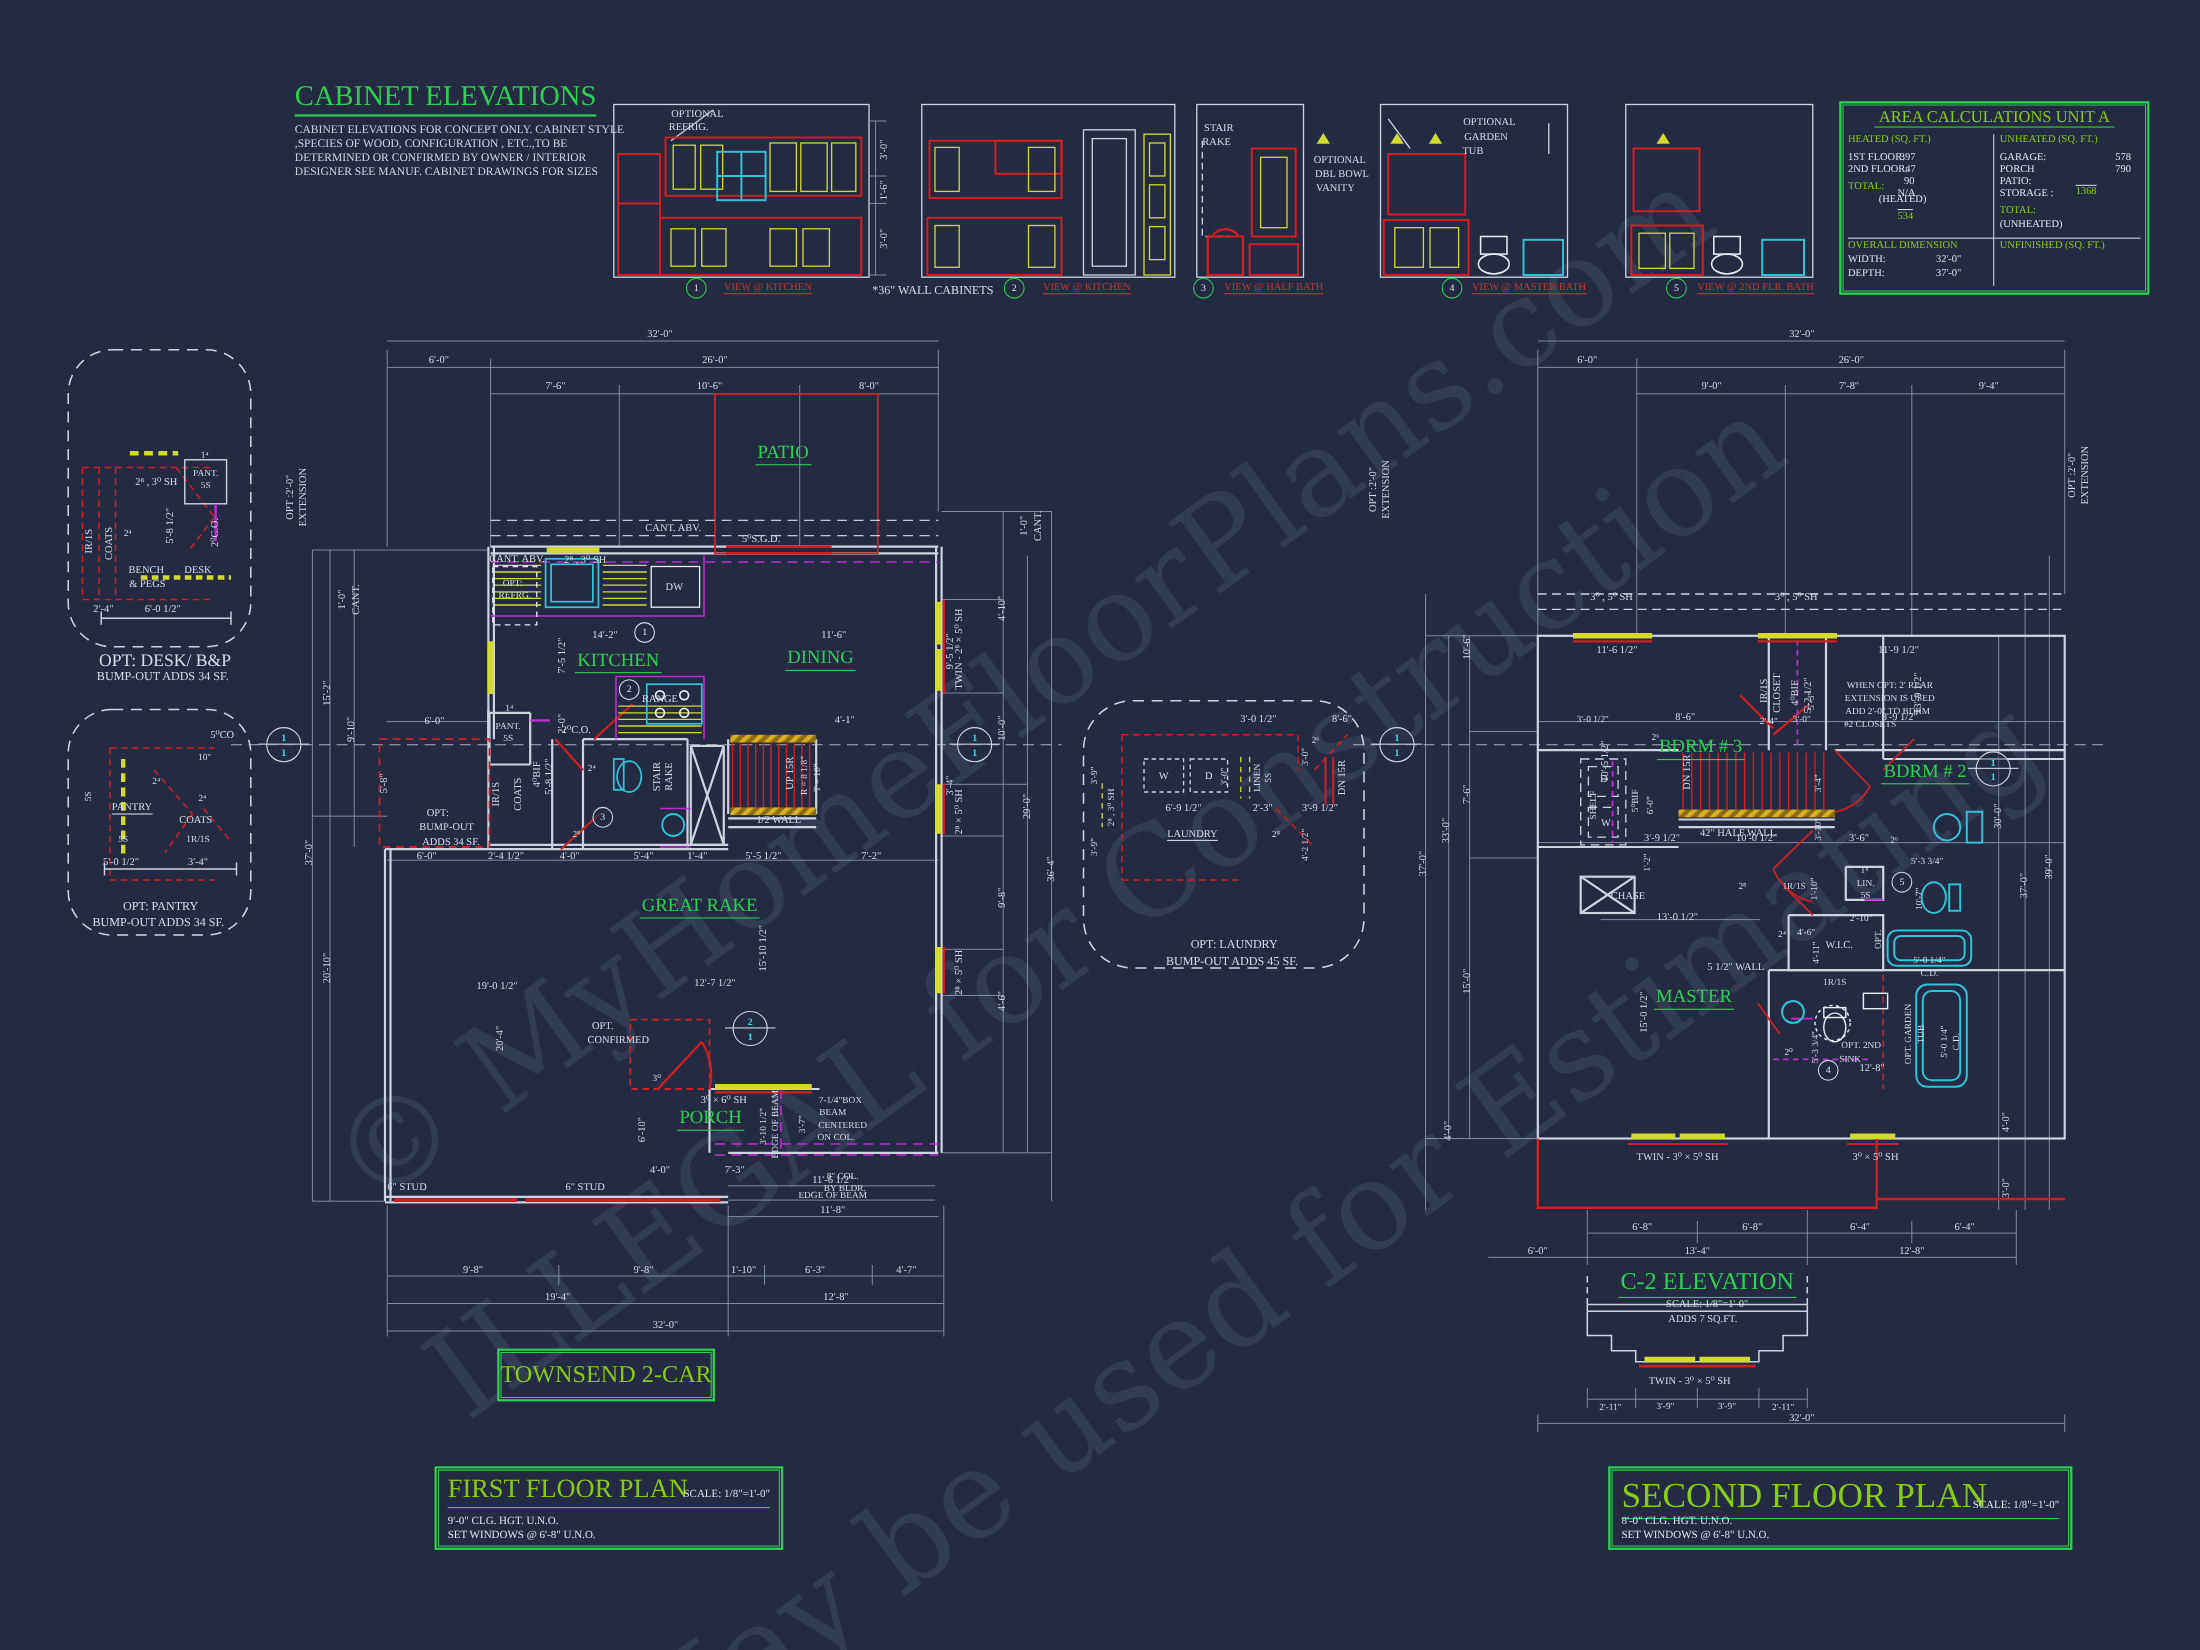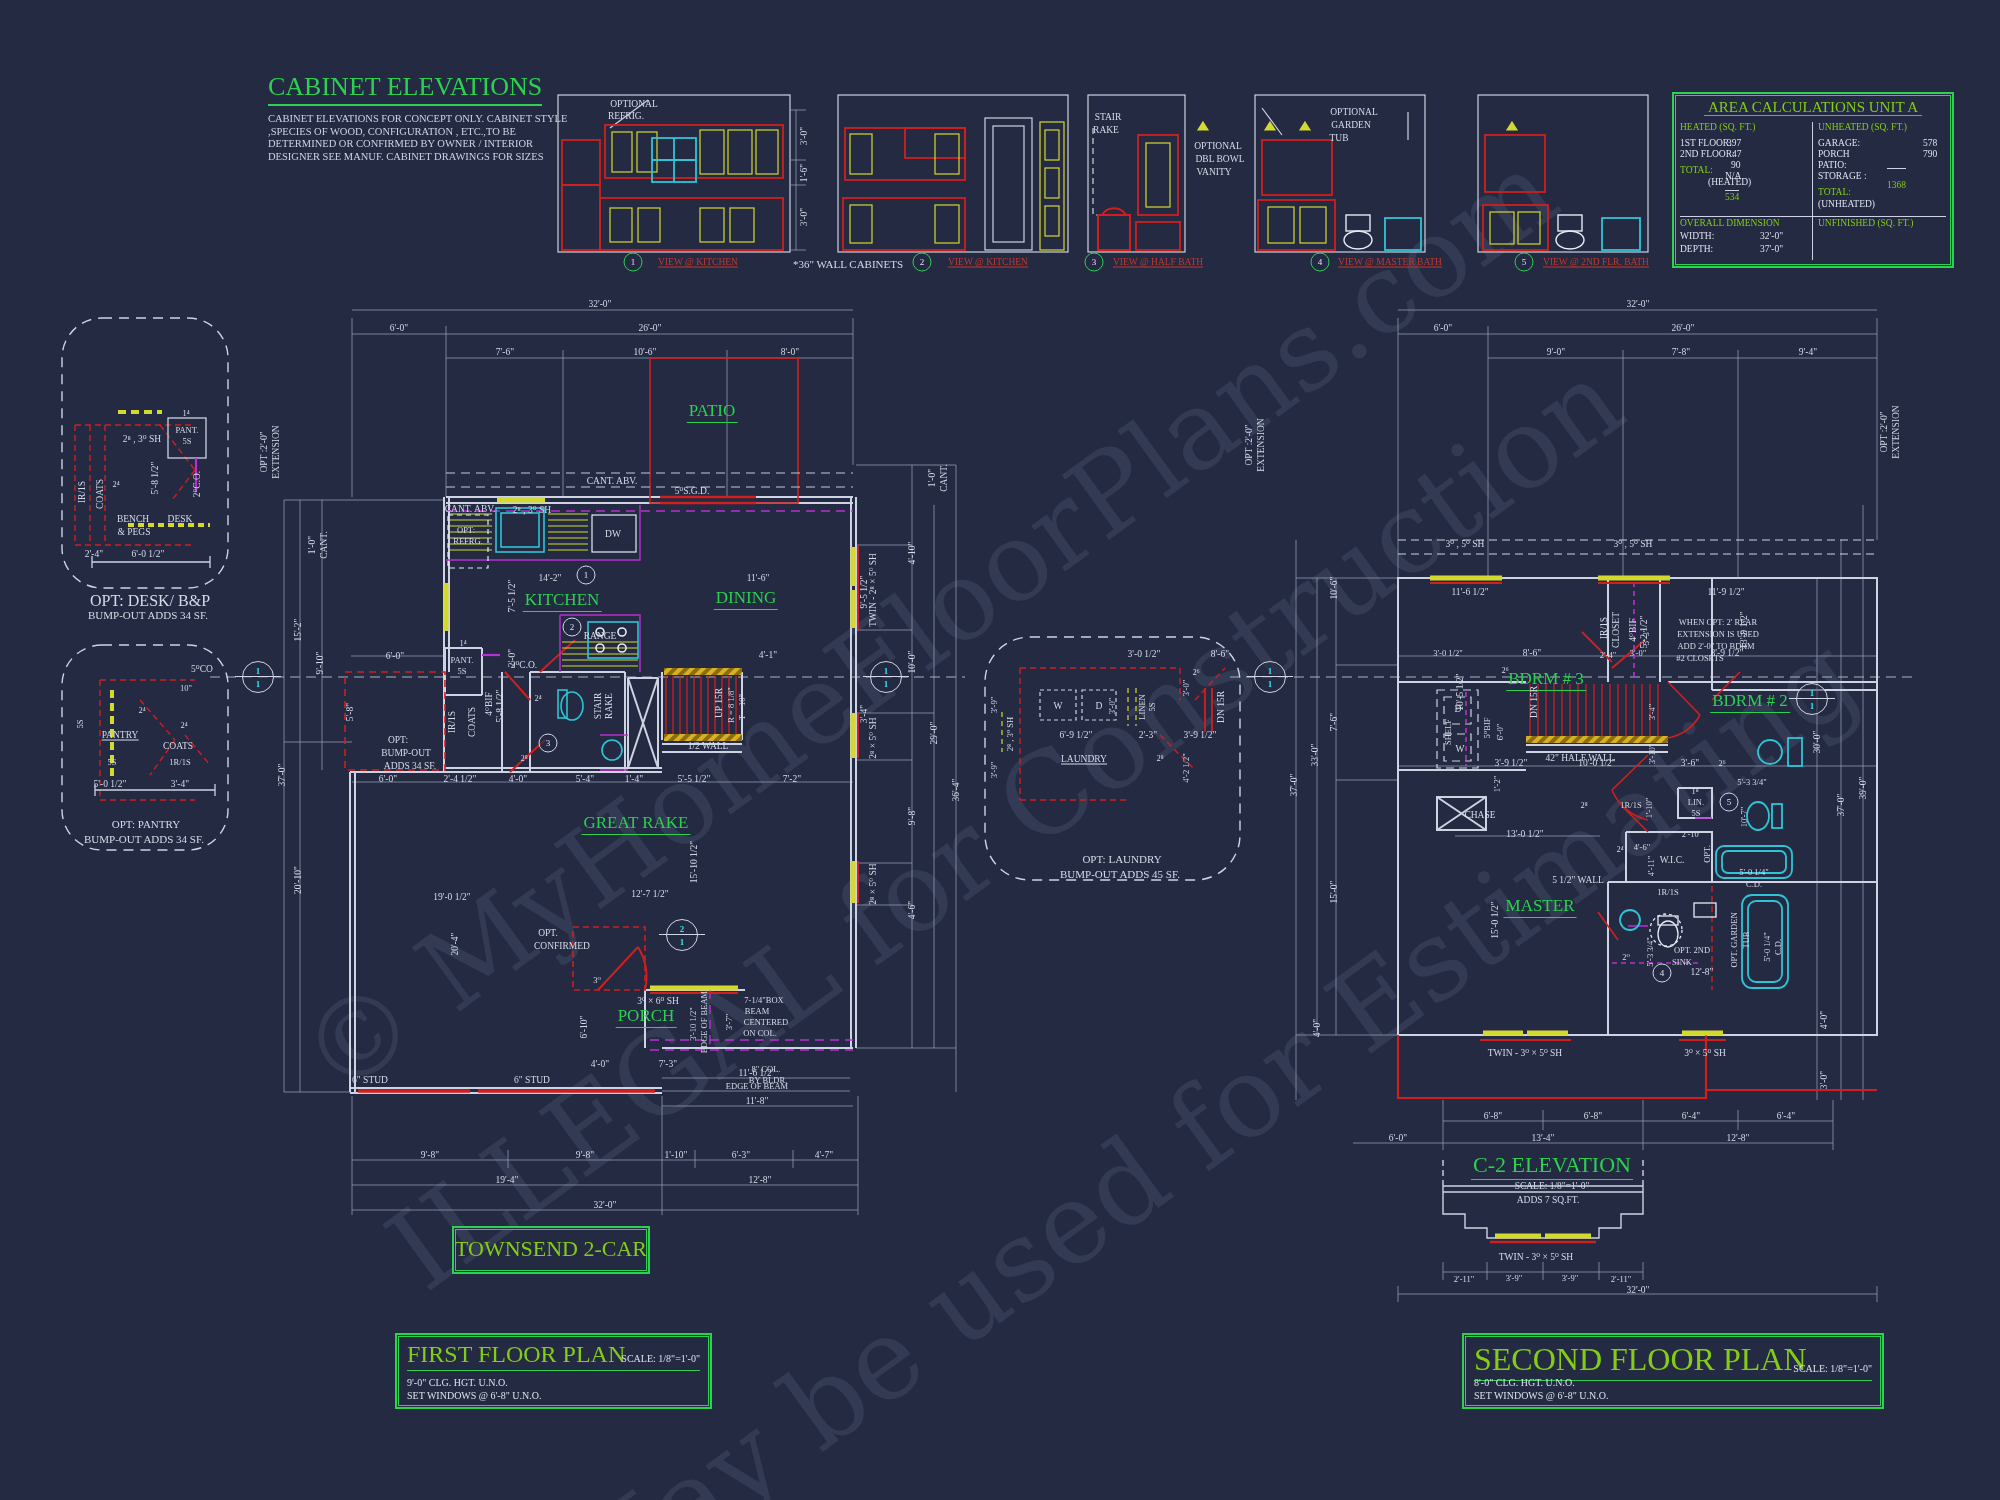--- a/index.html
+++ b/index.html
@@ -368,21 +368,21 @@
     </div>
     <div style="position:absolute;left:138px;top:28px;bottom:6px;border-left:1px solid #cdd3e2;"></div>
     <div style="position:absolute;left:6px;right:6px;top:122px;border-top:1px solid #cdd3e2;"></div>
     <span class="areatxt grn" style="left:1680px;top:122px;">HEATED (SQ. FT.)</span>
     <span class="areatxt" style="left:1680px;top:138px;">1ST FLOOR:</span>
     <span class="areatxt" style="left:1923px;top:138px;">578</span>
     <span class="areatxt" style="left:1680px;top:149px;">2ND FLOOR:</span>
     <span class="areatxt" style="left:1923px;top:149px;">790</span>
     <span class="areatxt grn" style="left:1680px;top:165px;">TOTAL:</span>
     <span class="areatxt" style="left:1708px;top:177px;">(HEATED)</span>
-    <span class="areatxt grn" style="left:1887px;top:168px;border-top:1px solid #cdd3e2;padding-top:11px;">1368</span>
+    <span class="areatxt grn" style="left:1887px;top:168px;border-top:1px solid #cdd3e2;padding-top:0;">1368</span>
     <span class="areatxt grn" style="left:1818px;top:122px;">UNHEATED (SQ. FT.)</span>
     <span class="areatxt" style="left:1818px;top:138px;">GARAGE:</span>
     <span class="areatxt" style="left:1727px;top:138px;">397</span>
     <span class="areatxt" style="left:1818px;top:149px;">PORCH</span>
     <span class="areatxt" style="left:1732px;top:149px;">47</span>
     <span class="areatxt" style="left:1818px;top:160px;">PATIO:</span>
     <span class="areatxt" style="left:1731px;top:160px;">90</span>
     <span class="areatxt" style="left:1818px;top:171px;">STORAGE :</span>
     <span class="areatxt" style="left:1725px;top:171px;">N/A</span>
     <span class="areatxt grn" style="left:1818px;top:187px;">TOTAL:</span>

